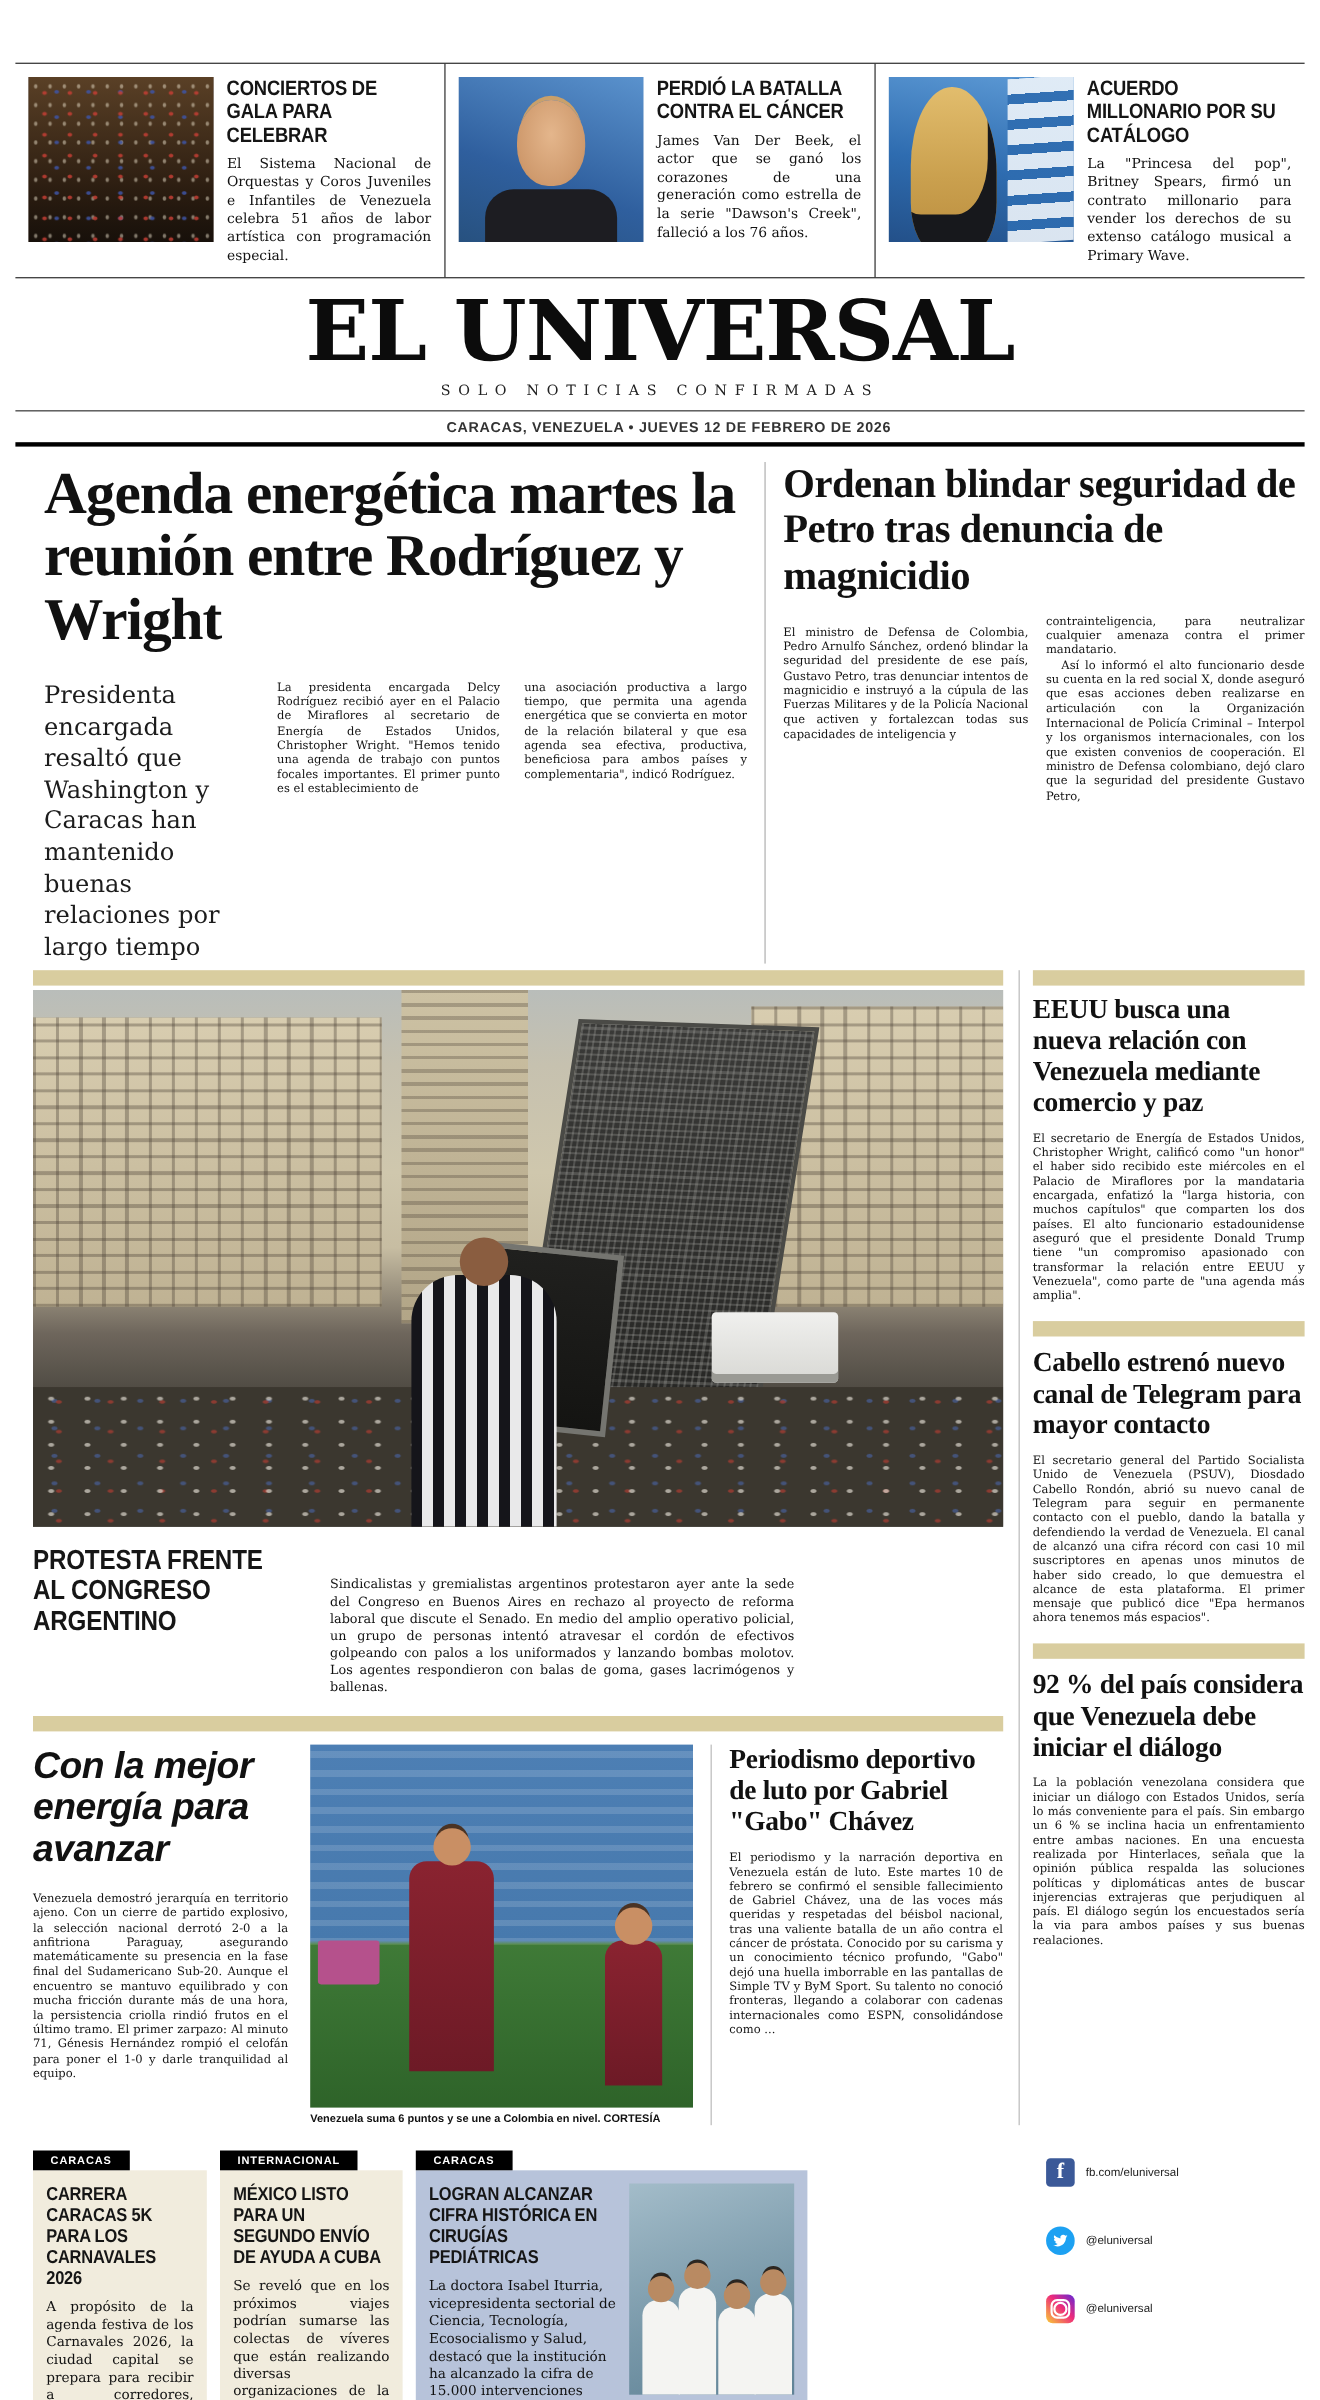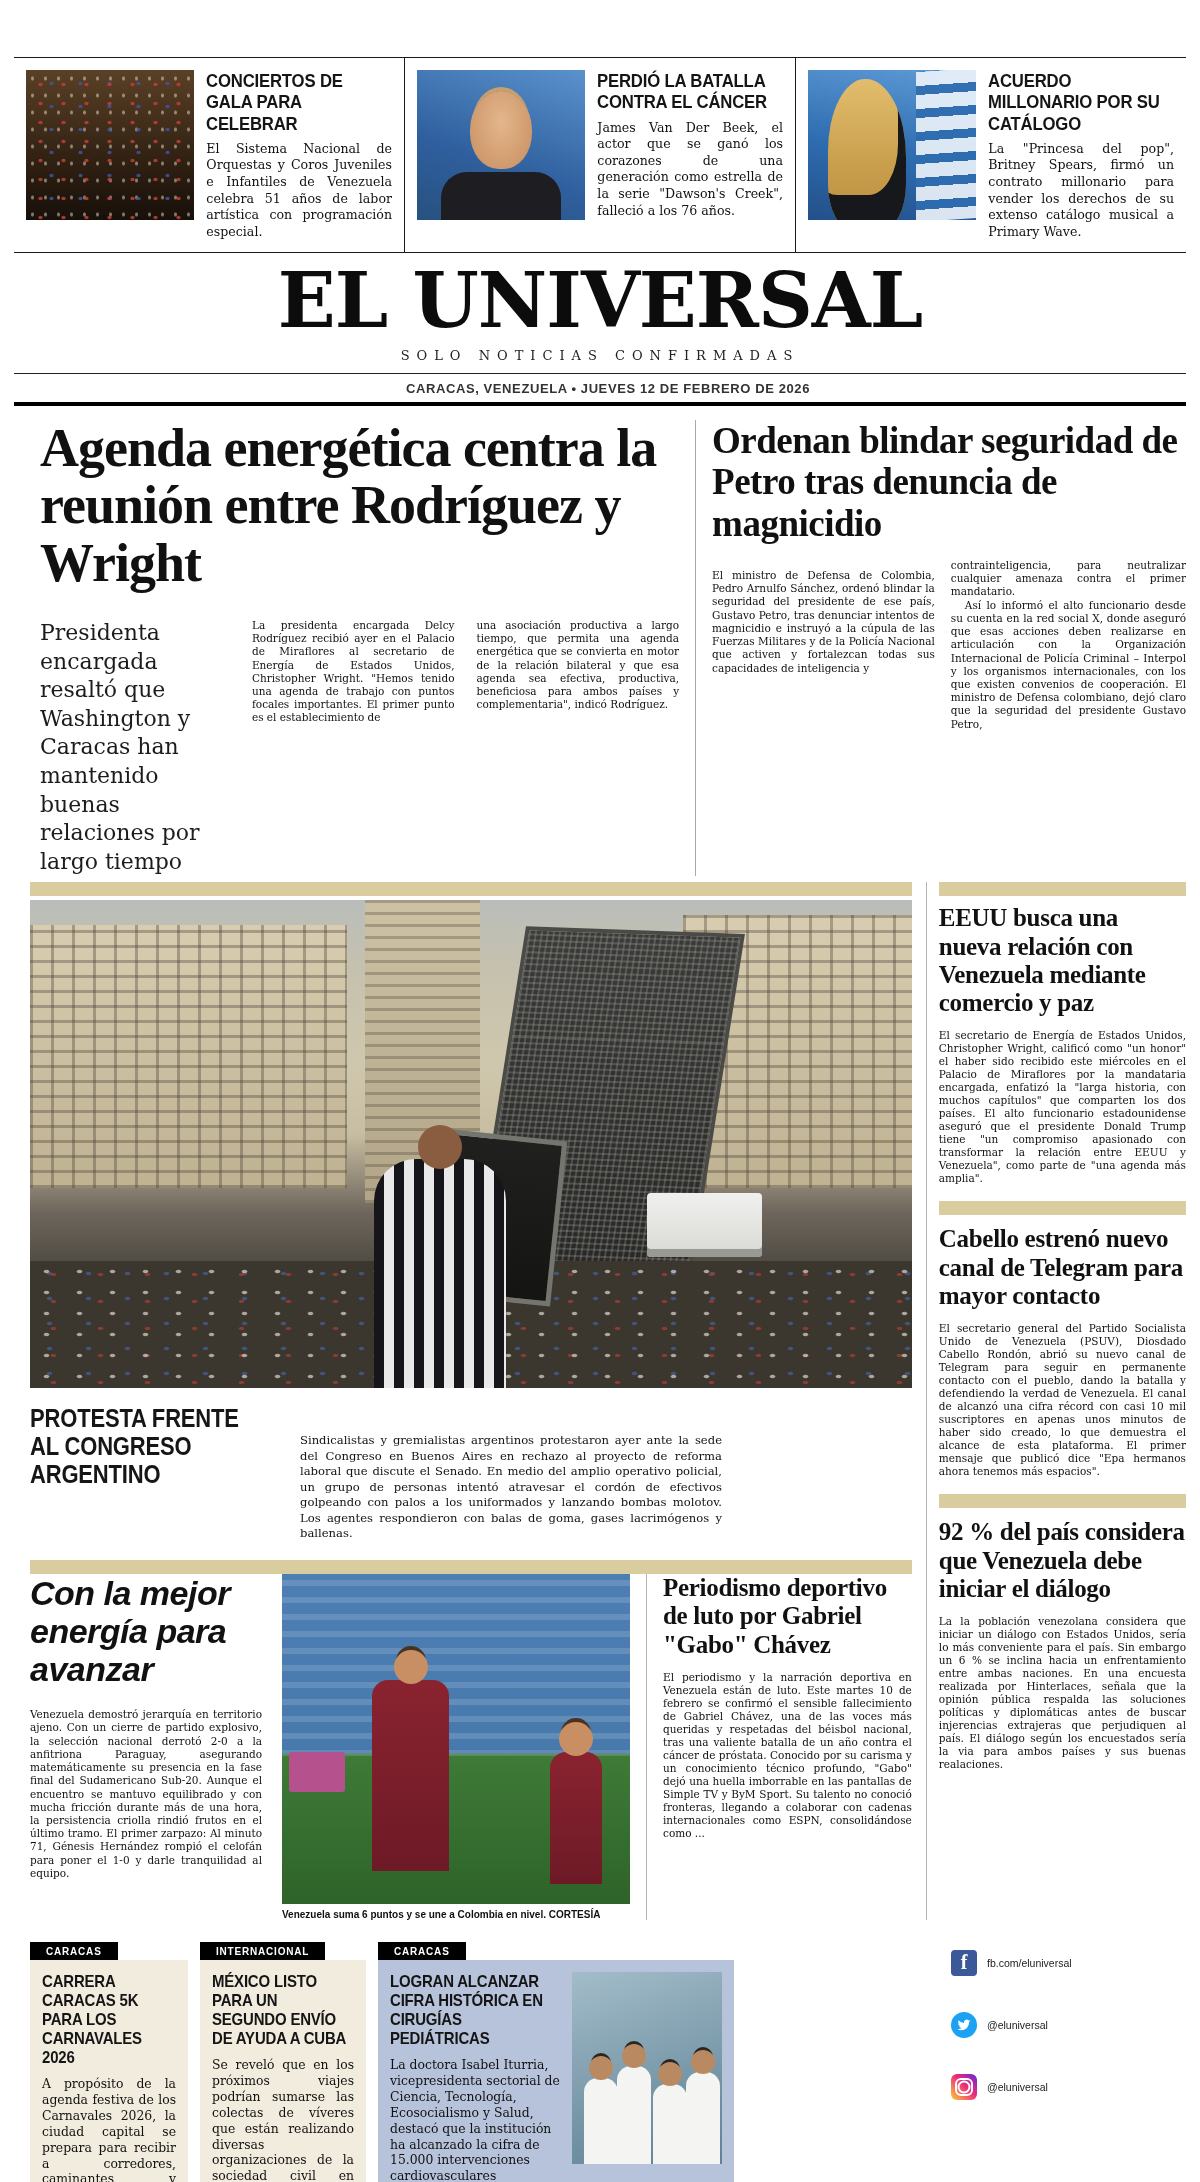--- a/index.html
+++ b/index.html
@@ -120,21 +120,21 @@
   .fig::before { content:""; position:absolute; left:50%; top:-34px; width:44px; height:44px;
     transform:translateX(-50%); background:#8a5d40; border-radius:50%; }
   .sign { position:absolute; left:47%; bottom:18%; width:13%; height:34%;
     background:linear-gradient(#20201e,#141412); border:5px solid #757570; transform:rotate(6deg); }
 
   .caption-row { display:flex; margin-top:16px; }
   .caption-title { width:240px; flex:none; font-size:25px; color:#161616; }
   .caption-text { max-width:452px; padding-left:30px; font-size:11.6px; line-height:1.34;margin-top:29px; }
 
   .bar-b1 { margin-top:18px; }
-  .sports-row { display:flex; }
+  .sports-row { display:flex; margin-top:12px; }
   .sports-colA { width:232px; flex:none; }
   .sports-headline { font-family:"Liberation Sans","DejaVu Sans",sans-serif; font-style:italic; font-weight:800;
     font-size:34px; line-height:1.12; letter-spacing:-.5px; }
   .sports-body { margin-top:20px; font-size:10.5px; line-height:1.26; }
   .sports-photo-wrap { width:348px; flex:none; margin-left:20px; }
   .sports-photo { height:330px; position:relative; overflow:hidden;
     background:linear-gradient(180deg,#4d7fb4 0%,#4779ad 54%,#3f7a37 55%,#2e6329 100%); }
   .stands { position:absolute; inset:0 0 45% 0;
     background:repeating-linear-gradient(0deg, rgba(255,255,255,.14) 0 6px, transparent 6px 17px); }
   .player { position:absolute; background:linear-gradient(#8a2330,#6d1a26); border-radius:16px 16px 0 0; }
@@ -219,21 +219,21 @@
   <div class="masthead">
     <div class="masthead-title">EL UNIVERSAL</div>
     <div class="masthead-tagline">SOLO NOTICIAS CONFIRMADAS</div>
   </div>
   <div class="dateline">
     <span class="sans">CARACAS, VENEZUELA • JUEVES 12 DE FEBRERO DE 2026</span>
   </div>
 
   <div class="secA">
     <div class="lead">
-      <div class="lead-headline">Agenda energética centra la reunión entre Rodríguez y Wright</div>
+      <div class="lead-headline">Agenda energética martes la reunión entre Rodríguez y Wright</div>
       <div class="lead-cols">
         <div class="lead-deck">Presidenta encargada resaltó que Washington y Caracas han mantenido buenas relaciones por largo tiempo</div>
         <div class="story-col jus">La presidenta encargada Delcy Rodríguez recibió ayer en el Palacio de Miraflores al secretario de Energía de Estados Unidos, Christopher Wright. "Hemos tenido una agenda de trabajo con puntos focales importantes. El primer punto es el establecimiento de</div>
         <div class="story-col jus">una asociación productiva a largo tiempo, que permita una agenda energética que se convierta en motor de la relación bilateral y que esa agenda sea efectiva, productiva, beneficiosa para ambos países y complementaria", indicó Rodríguez.</div>
       </div>
     </div>
     <div class="petro">
       <div class="petro-headline">Ordenan blindar seguridad de Petro tras denuncia de magnicidio</div>
       <div class="petro-cols">
         <div class="petro-left">

